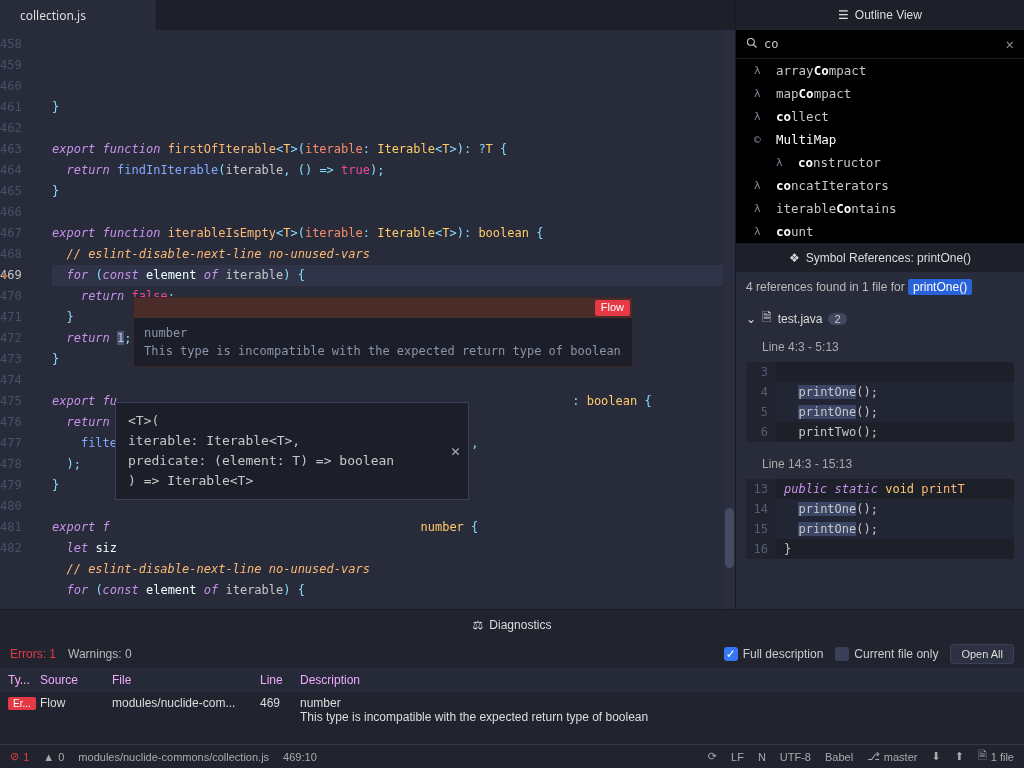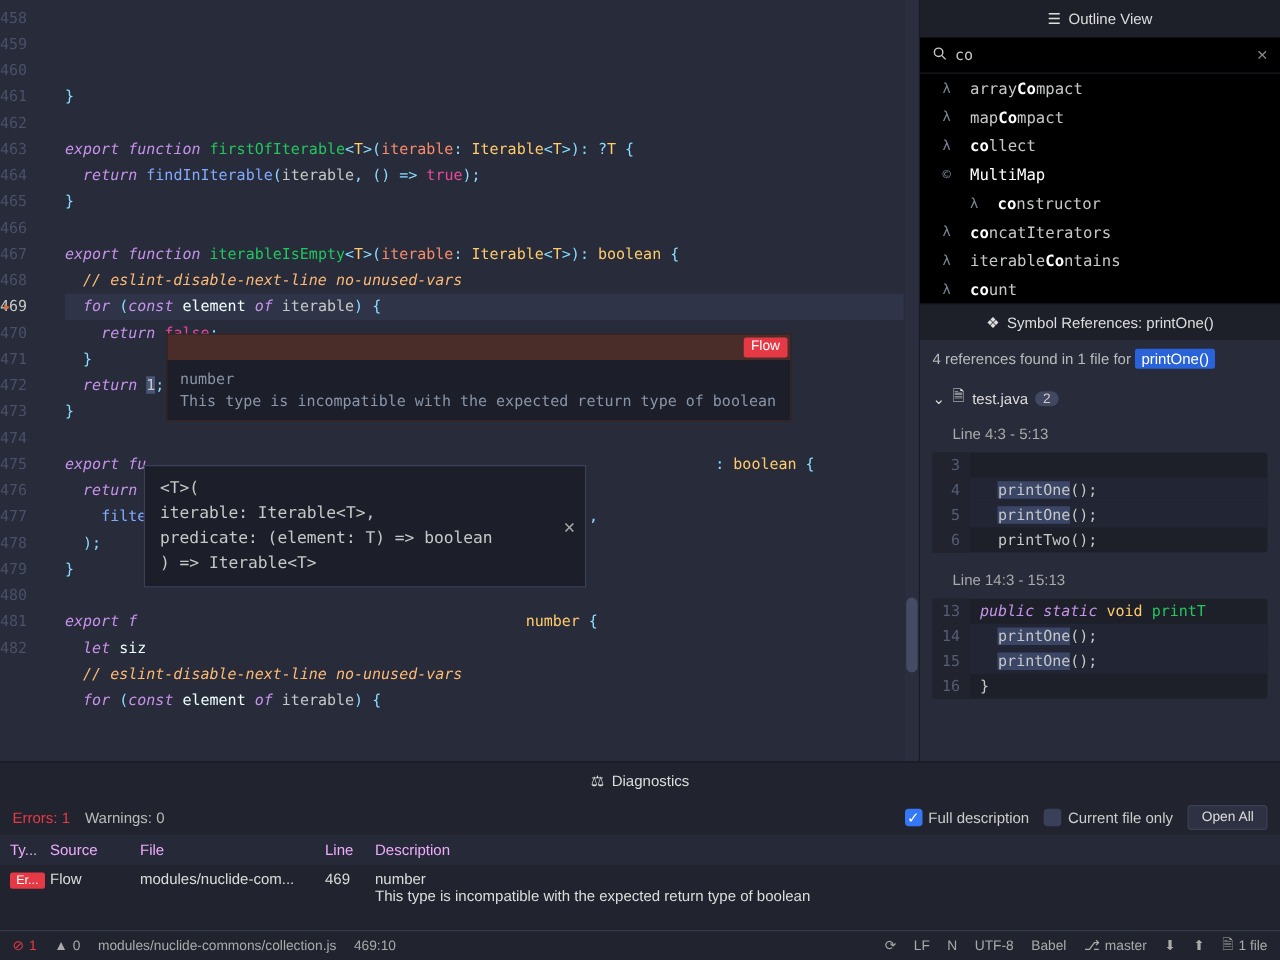--- a/index.html
+++ b/index.html
@@ -18,21 +18,21 @@
 .editor-pane { width: 735px; display: flex; flex-direction: column; overflow: hidden; }
 .side-pane { flex: 1; display: flex; flex-direction: column; border-left: 1px solid #181a24; }
 .tab-bar { height: 30px; background: #1d2029; display: flex; align-items: stretch; }
 .tab { padding: 0 70px 0 20px; color: #ddd; display: flex; align-items: center; border-right: 1px solid #181a24; background: #272b3a; font-size: 12px; font-family: -apple-system, system-ui, sans-serif; }
 .editor-body { flex: 1; display: flex; overflow: hidden; position: relative; }
 .gutter { width: 52px; background: #272b3a; color: #4a5068; padding-top: 4px; text-align: left; padding-right: 10px; line-height: 21px; position: relative; }
 .gutter .bp { position: absolute; left: 2px; color: #d86e3a; }
 .code-area { flex: 1; background: #272b3a; padding-top: 4px; line-height: 21px; white-space: pre; overflow: hidden; position: relative; }
 .tok-kw { color: #c792ea; font-style: italic; }
 .tok-kw2 { color: #c792ea; font-style: italic; }
-.tok-fn { color: #22c55e; }
+.tok-fn { color: #fdba74; }
 .tok-type { color: #ffcb6b; }
 .tok-param { color: #f78c6c; }
 .tok-punct { color: #89ddff; }
 .tok-op { color: #89ddff; }
 .tok-comment { color: #fdba74; font-style: italic; }
 .tok-bool { color: #ec4899; }
 .tok-var { color: #eeffff; }
 .tok-call { color: #82aaff; }
 .hl-line { background: #303449; position: absolute; left: 0; right: 12px; height: 21px; z-index: 0; }
 .code-line { position: relative; z-index: 1; }
@@ -92,20 +92,23 @@
 .chkbox.off { background: #3a4058; }
 .iconsvg { width: 12px; height: 12px; fill: currentColor; }
 .scrollbar-vert { position: absolute; right: 0; top: 0; width: 11px; height: 100%; background: #2a2e3e; }
 .scrollbar-vert .thumb { position: absolute; left: 1px; right: 1px; background: #454b63; border-radius: 5px; height: 60px; top: 478px; }
 </style>
 </head>
 <body>
 
 <div class="main-area">
   <div class="editor-pane">
+    <div class="tab-bar">
+      <div class="tab">collection.js</div>
+    </div>
     <div class="editor-body">
       <div class="gutter">
           <div>458</div>
           <div>459</div>
           <div>460</div>
           <div>461</div>
           <div>462</div>
           <div>463</div>
           <div>464</div>
           <div>465</div>

